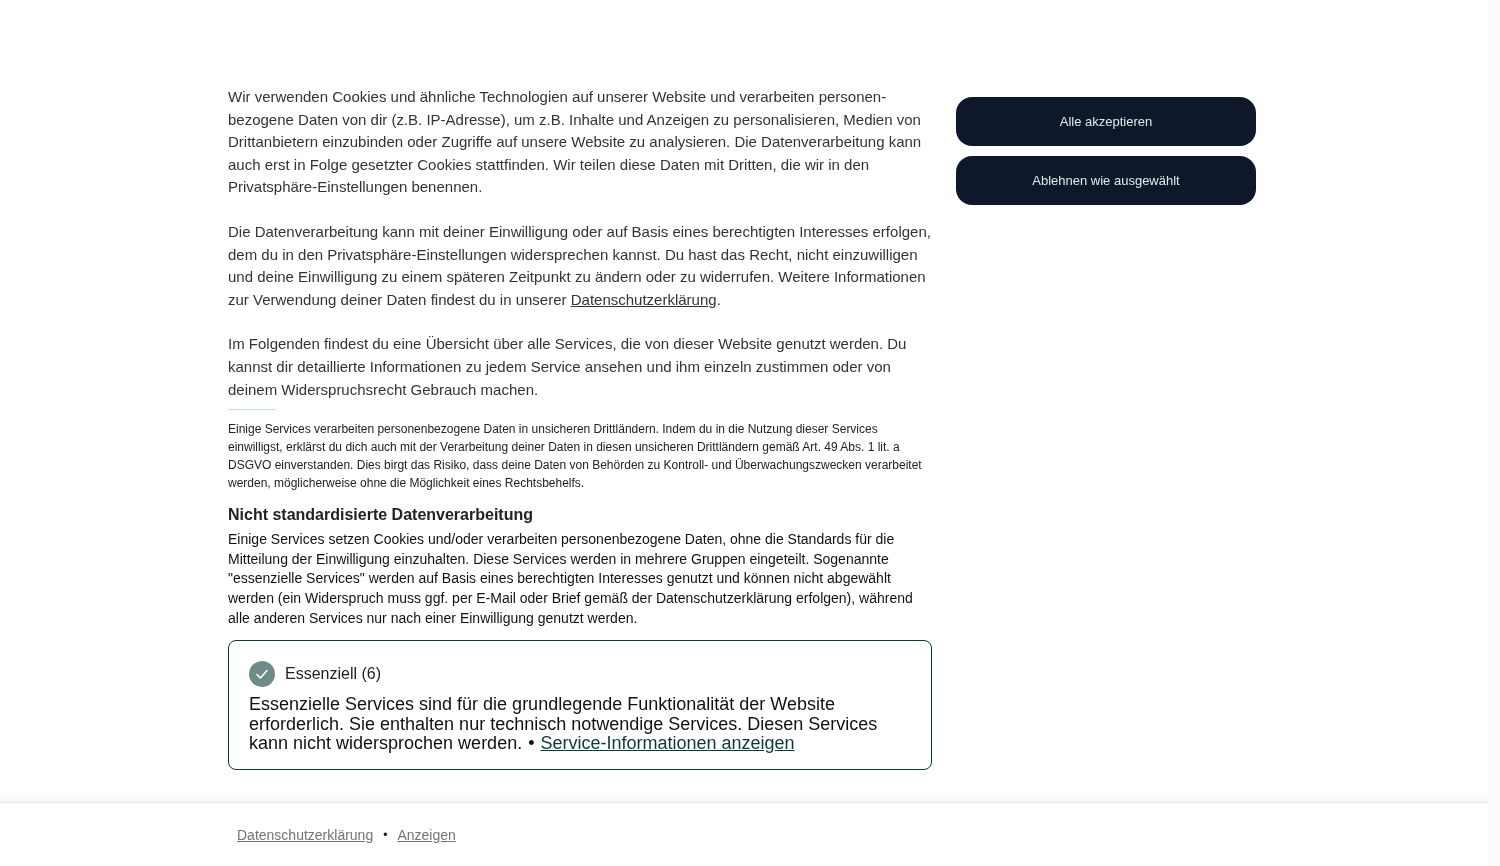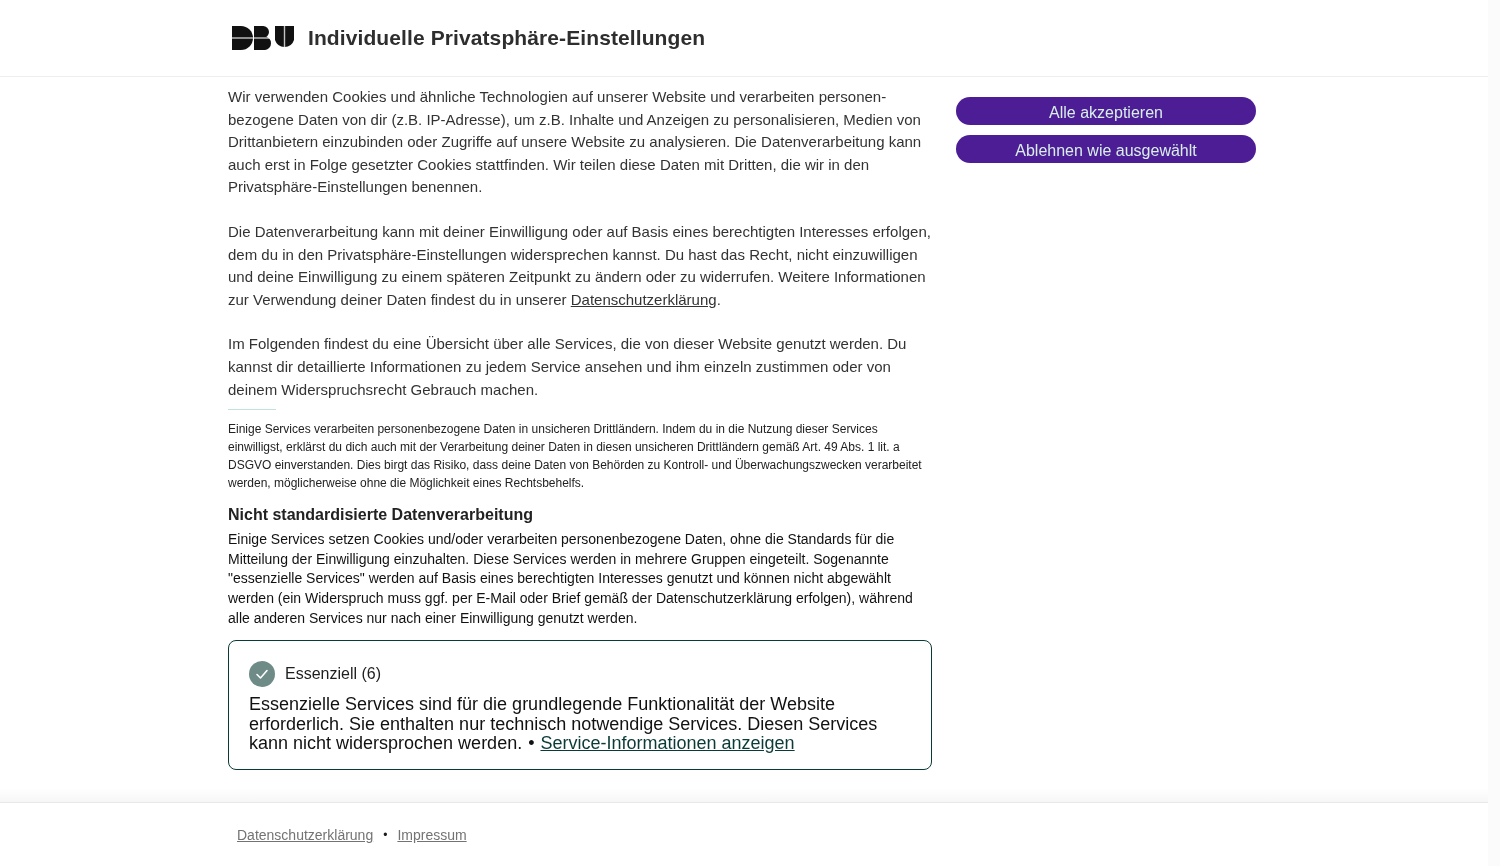--- a/index.html
+++ b/index.html
@@ -66,24 +66,24 @@
     .group-title { font-size: 16px; color: #1e1e1e; }
     .group-desc { font-size: 18px; line-height: 19.6px; color: #111; }
     .group-desc .bullet { margin: 0 6px; }
     .group-desc a { color: #0b3b36; text-decoration: underline; }
 
     
     .actions {
       position: absolute; left: 956px; top: 97px; width: 300px;
     }
     .btn {
-      display: block; width: 300px; height: 28px; border-radius: 16px;
-      background: #4c1d95; color: #d8efe9; border: none;
+      display: block; width: 300px; height: 49px; border-radius: 16px;
+      background: #0f172a; color: #d8efe9; border: none;
       font-family: "Liberation Sans", "DejaVu Sans", sans-serif;
-      font-size: 16px; text-align: center; line-height: 32px;
+      font-size: 13px; text-align: center; line-height: 32px;
       margin-bottom: 10px; cursor: pointer;
     }
 
     
     .footer-shadow {
       position: absolute; left: 0; top: 788px; width: 1488px; height: 14px;
       background: linear-gradient(to bottom, rgba(0,0,0,0), rgba(0,0,0,0.035));
       pointer-events: none;
     }
     .footer {
@@ -92,35 +92,20 @@
       padding-left: 237px; display: flex; align-items: center;
     }
     .footer a { font-size: 14px; color: #737373; text-decoration: underline; }
     .footer .sep { margin: 0 10px; font-size: 12px; color: #1a1a1a; }
   </style>
 </head>
 <body>
 
 <div class="page">
 
-  <header class="header">
-    <svg class="logo" viewBox="0 0 62 24">
-
-      <path d="M0 0 H9 A12 12 0 0 1 9 24 H0 Z" fill="#111"></path>
-
-      <path d="M22 0 H31 A6 6 0 0 1 31 12 A6 6 0 0 1 31 24 H22 Z" fill="#111"></path>
-      <path d="M29 0 A6 6 0 0 1 35 6 A6 6 0 0 1 33 10.5 A6.5 6.5 0 0 1 39 17.5 A6.5 6.5 0 0 1 32.5 24 H29 Z" fill="#111"></path>
-
-      <path d="M43 0 H62 V14 A10 10 0 0 1 43 14 Z" fill="#111"></path>
-
-      <rect x="0" y="11.3" width="40" height="1.4" fill="#ffffff" opacity="0.75"></rect>
-      <rect x="51.8" y="0" width="1.4" height="24" fill="#ffffff" opacity="0.75"></rect>
-    </svg>
-    <h1 class="title">Individuelle Privatsphäre-Einstellungen</h1>
-  </header>
 
   <div class="scroll-track"></div>
 
   <main class="content">
     <section class="intro">
       <p>Wir verwenden Cookies und ähnliche Technologien auf unserer Website und verarbeiten personen­bezogene Daten von dir (z.B. IP-Adresse), um z.B. Inhalte und Anzeigen zu personalisieren, Medien von Drittanbietern einzubinden oder Zugriffe auf unsere Website zu analysieren. Die Datenverarbei­tung kann auch erst in Folge gesetzter Cookies stattfinden. Wir teilen diese Daten mit Dritten, die wir in den Privatsphäre-Einstellungen benennen.</p>
       <p><span>Die Datenverarbeitung kann mit deiner Einwilligung oder auf Basis eines berechtigten Interesses erfolgen, dem du in den Privatsphäre-Einstellungen widersprechen kannst. Du hast das Recht, nicht einzuwilligen und deine Einwilligung zu einem späteren Zeitpunkt zu ändern oder zu widerru­fen. Weitere Informationen zur Verwendung deiner Daten findest du in unserer </span><a href="#">Datenschutzerklä­rung</a><span>.</span></p>
       <p>Im Folgenden findest du eine Übersicht über alle Services, die von dieser Website genutzt werden. Du kannst dir detaillierte Informationen zu jedem Service ansehen und ihm einzeln zustimmen oder von deinem Widerspruchsrecht Gebrauch machen.</p>
     </section>
 
@@ -148,15 +133,15 @@
 
   <aside class="actions">
     <button class="btn">Alle akzeptieren</button>
     <button class="btn">Ablehnen wie ausgewählt</button>
   </aside>
 
   <div class="footer-shadow"></div>
   <footer class="footer">
     <a href="#">Datenschutzerklärung</a>
     <span class="sep">•</span>
-    <a href="#">Impressum</a>
+    <a href="#">Anzeigen</a>
   </footer>
 </div>
 
 </body></html>

